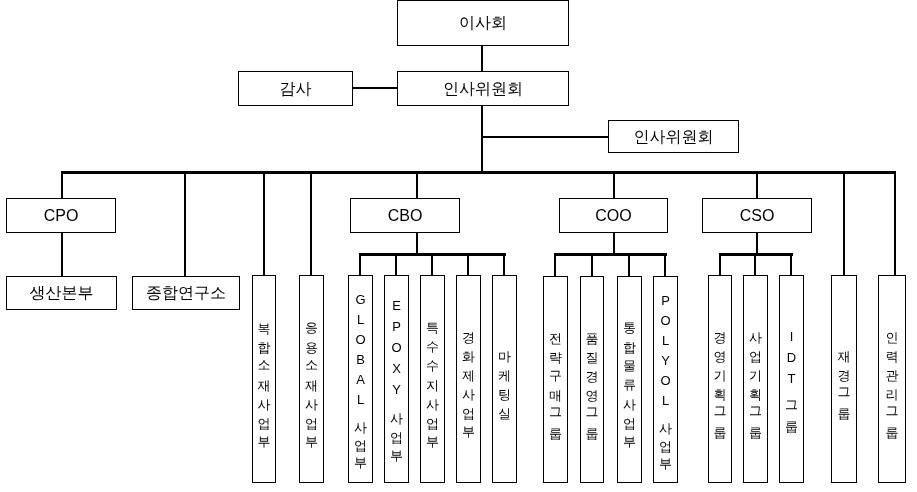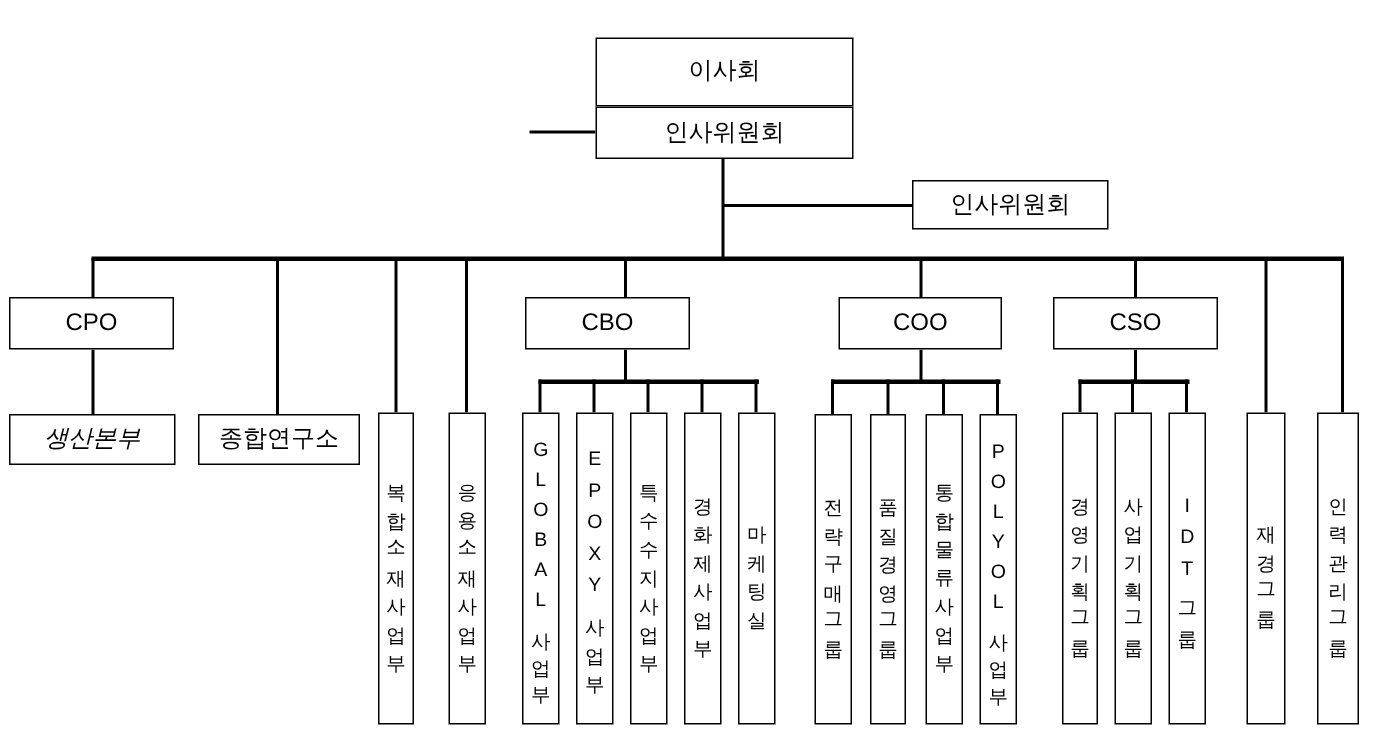--- a/index.html
+++ b/index.html
@@ -78,22 +78,25 @@
   <div class="line" style="left:591px; top:253px; width:2px; height:23px;"></div>
   <div class="line" style="left:628px; top:253px; width:2px; height:23px;"></div>
   <div class="line" style="left:664px; top:253px; width:2px; height:23px;"></div>
 
   <div class="line" style="left:756px; top:233px; width:2px; height:21px;"></div>
   <div class="line" style="left:719px; top:253px; width:74px; height:3px;"></div>
   <div class="line" style="left:719px; top:253px; width:2px; height:22px;"></div>
   <div class="line" style="left:754px; top:253px; width:2px; height:22px;"></div>
   <div class="line" style="left:790px; top:253px; width:2px; height:22px;"></div>
 
-  <div class="box" style="left:397px; top:25px; width:172px; height:46px;">
+  <div class="box" style="left:397px; top:0; width:172px; height:46px;">
     <span>이사회</span>
+  </div>
+  <div class="box" style="left:238px; top:71px; width:115px; height:35px;">
+    <span>감사</span>
   </div>
   <div class="box" style="left:397px; top:71px; width:172px; height:35px;">
     <span>인사위원회</span>
   </div>
   <div class="box" style="left:608px; top:120px; width:131px; height:33px;">
     <span>인사위원회</span>
   </div>
 
   <div class="box" style="left:6px; top:198px; width:110px; height:35px;text-align:right;">
     <span>CPO</span>
@@ -101,21 +104,21 @@
   <div class="box" style="left:350px; top:198px; width:110px; height:35px;">
     <span>CBO</span>
   </div>
   <div class="box" style="left:559px; top:198px; width:109px; height:35px;">
     <span>COO</span>
   </div>
   <div class="box" style="left:702px; top:198px; width:110px; height:35px;">
     <span>CSO</span>
   </div>
 
-  <div class="box" style="left:6px; top:276px; width:111px; height:34px;font-style:italic;">
+  <div class="box" style="left:6px; top:276px; width:111px; height:34px;">
     <span>생산본부</span>
   </div>
   <div class="box" style="left:132px; top:276px; width:108px; height:34px;">
     <span>종합연구소</span>
   </div>
 
   <div class="box vbox" style="left:252px; top:275px; width:24px; height:208px;">
     <span>복합소재사업부</span>
   </div>
   <div class="box vbox" style="left:299px; top:275px; width:25px; height:208px;">

